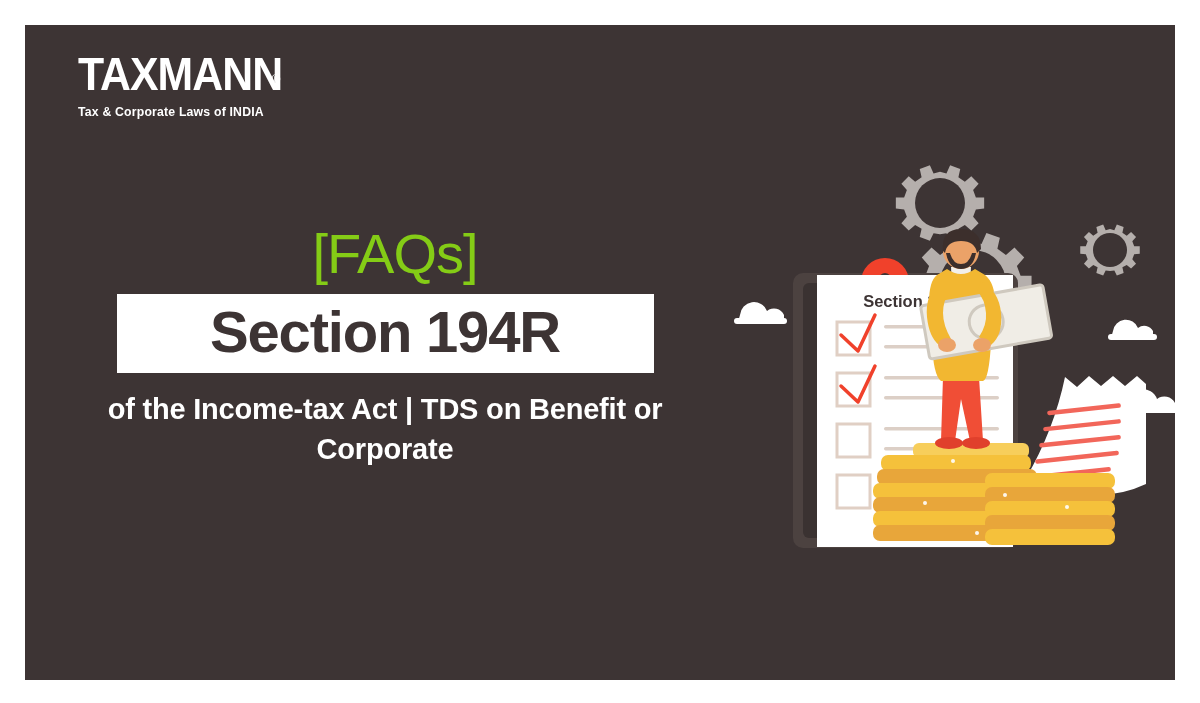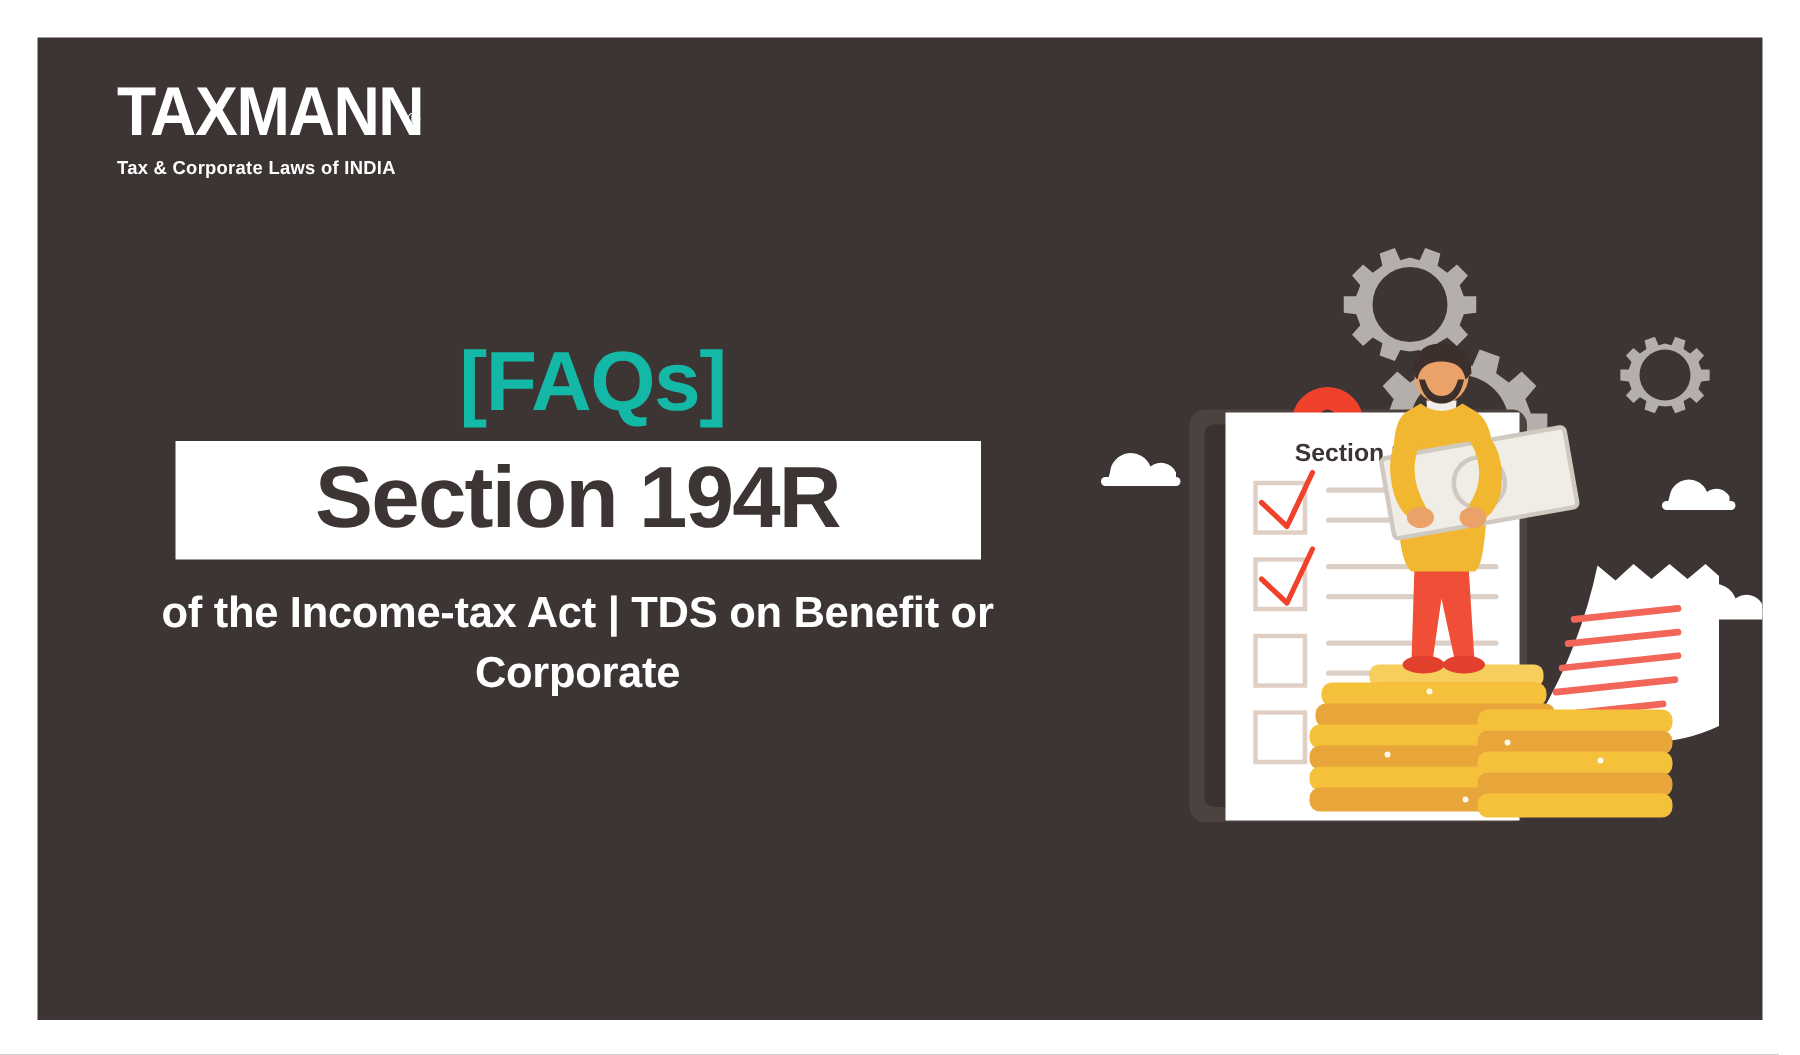--- a/index.html
+++ b/index.html
@@ -67,22 +67,22 @@
   
   #headline-block {
     position: absolute;
     left: 0px;
     top: 200px;
     width: 720px;
     text-align: center;
   }
   #faqs-line {
     font-size: 56px;
-    font-weight: bold;
-    color: #14b8a6;
+    font-weight: normal;
+    color: #84cc16;
     letter-spacing: -1px;
     line-height: 1.05;
     margin-bottom: 10px;
     padding-left: 20px;
   }
   #title-band {
     display: inline-block;
     background: #ffffff;
     padding: 7px 24px 11px 24px;
     width: 537px;

